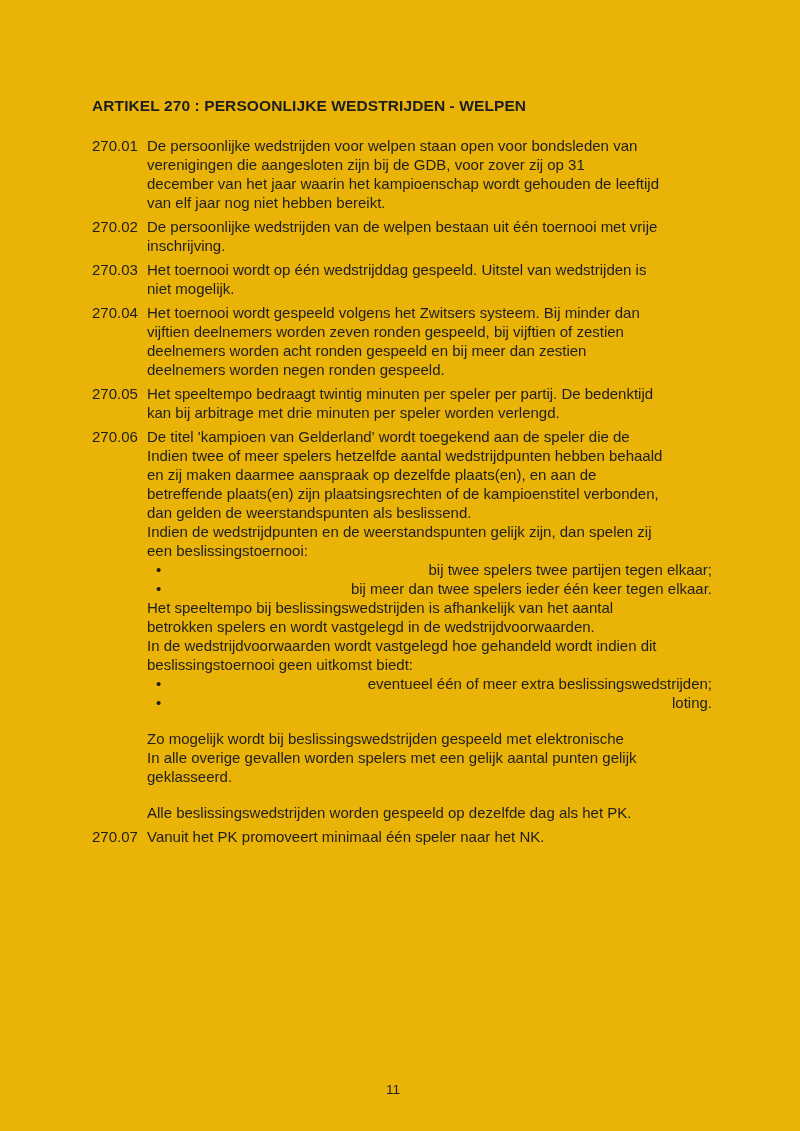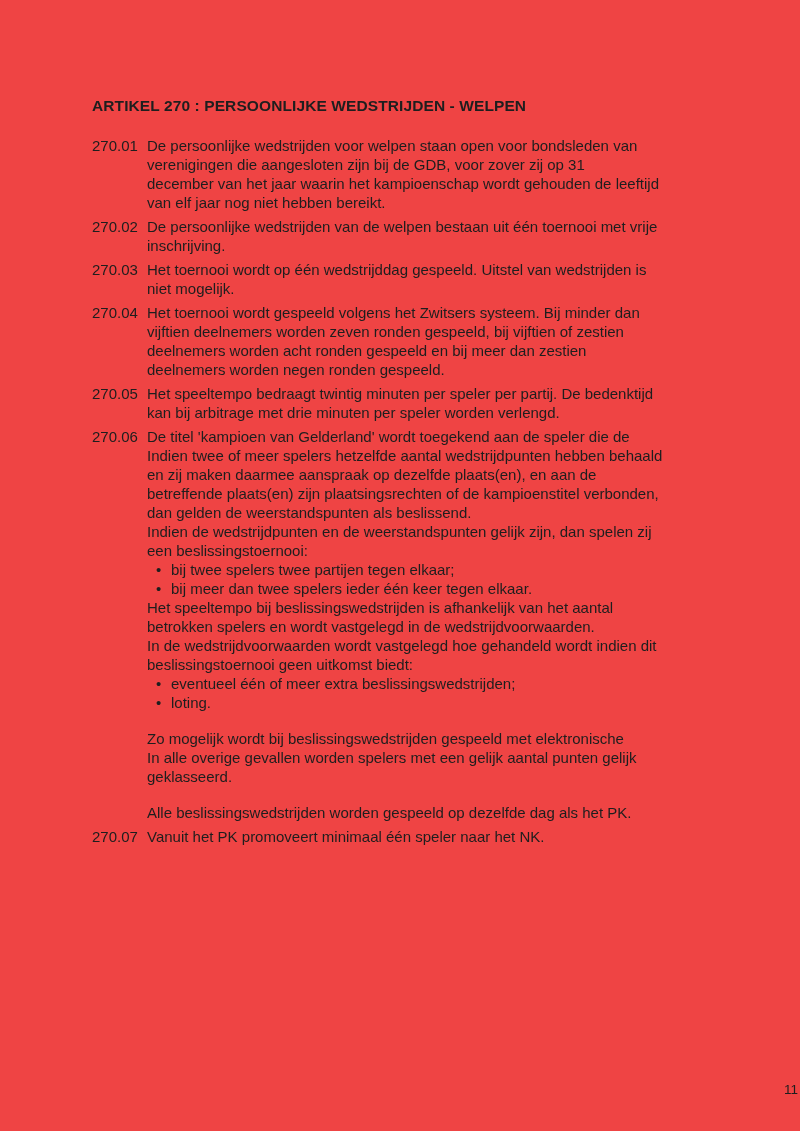--- a/index.html
+++ b/index.html
@@ -4,21 +4,21 @@
 <style>
   html, body {
     margin: 0;
     padding: 0;
     background: #ffffff;
   }
   .page {
     position: relative;
     width: 800px;
     height: 1131px;
-    background: #ef4444;
+    background: #eab308;
     color: #1e1e1e;
     font-family: "Liberation Sans", "DejaVu Sans", sans-serif;
     font-size: 15px;
     line-height: 19px;
     overflow: hidden;
   }
   .content {
     position: absolute;
     left: 92px;
     top: 96px;
@@ -52,36 +52,37 @@
   }
   ul.bullets {
     margin: 0;
     padding: 0;
     list-style: none;
   }
   ul.bullets li {
     position: relative;
     padding-left: 24px;
     white-space: nowrap;
+    text-align: right;
   }
   ul.bullets li::before {
     content: "\2022";
     position: absolute;
     left: 9px;
     top: 0;
   }
   .gap {
     height: 17px;
   }
   .page-number {
     position: absolute;
-    left: 12px;
+    left: 0;
     top: 1082px;
     width: 786px;
-    text-align: right;
+    text-align: center;
     font-size: 13.5px;
     line-height: 16px;
   }
 </style>
 </head>
 <body>
 
 <div class="page">
   <div class="content">
     <div class="heading">ARTIKEL 270 : PERSOONLIJKE WEDSTRIJDEN - WELPEN</div>

